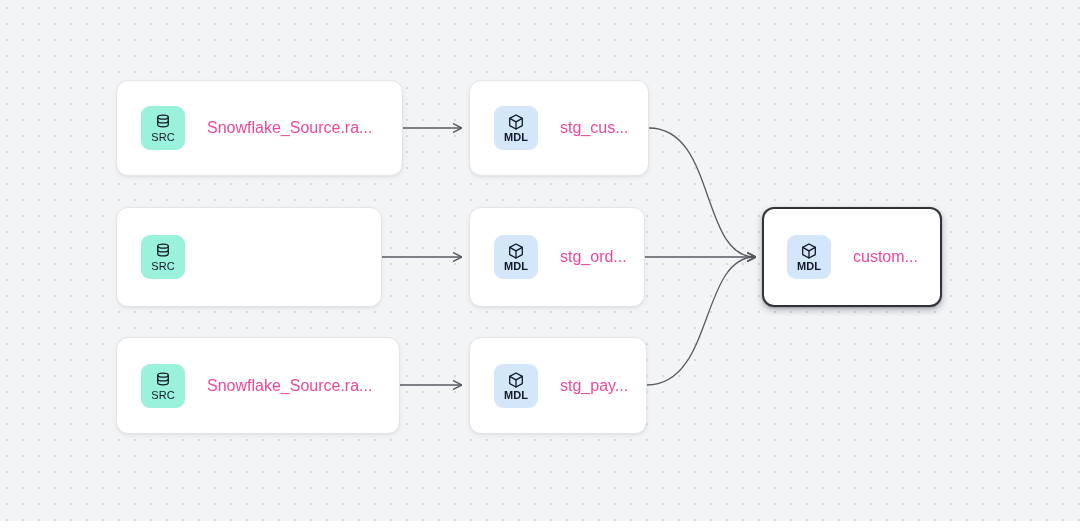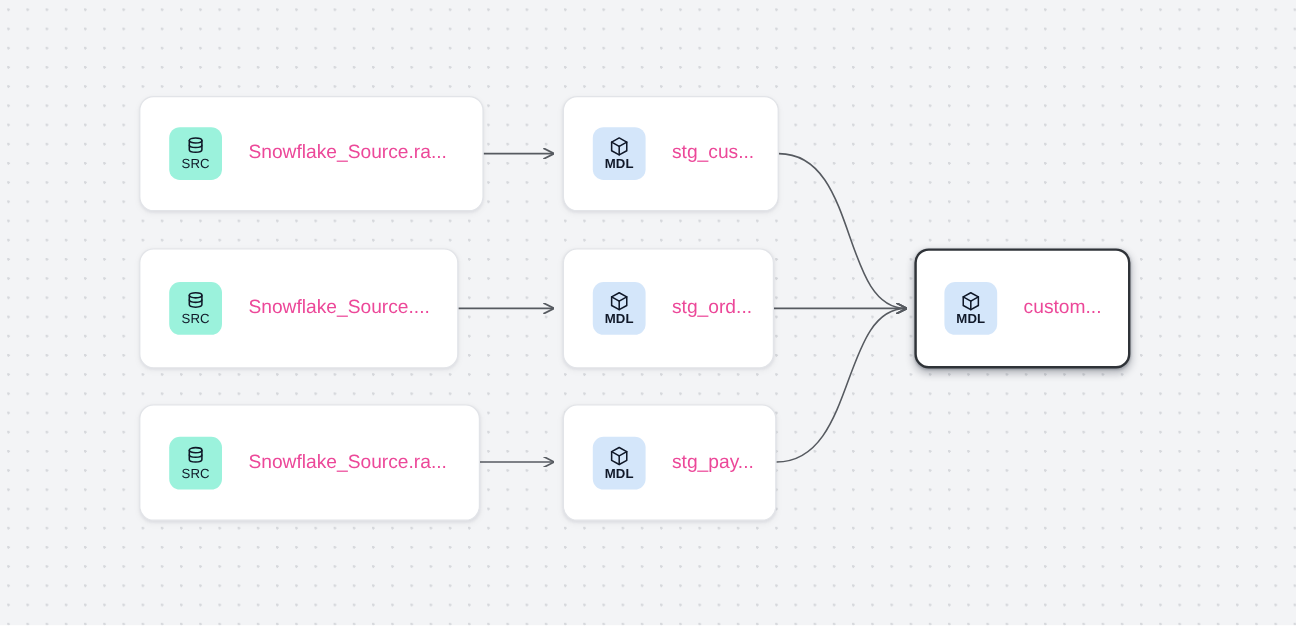--- a/index.html
+++ b/index.html
@@ -124,21 +124,20 @@
     <div class="node-icon icon-src">
       <span>
         <svg width="18" height="18" viewBox="0 0 24 24" fill="none" stroke="#101828" stroke-width="1.7" stroke-linecap="round" stroke-linejoin="round">
           <ellipse cx="12" cy="5.5" rx="7" ry="2.8"></ellipse>
           <path d="M5 5.5 v5 c0 1.55 3.13 2.8 7 2.8 s7 -1.25 7 -2.8 v-5"></path>
           <path d="M5 10.8 v5 c0 1.55 3.13 2.8 7 2.8 s7 -1.25 7 -2.8 v-5"></path>
         </svg>
       </span>
       <span class="icon-tag">SRC</span>
     </div>
-    <div class="node-label">Snowflake_Source....</div>
   </div>
 
   <div class="node" style="left:469px; top:207px; width:176px; height:100px;">
     <div class="node-icon icon-mdl">
       <span>
         <svg width="18" height="18" viewBox="0 0 24 24" fill="none" stroke="#101828" stroke-width="1.7" stroke-linecap="round" stroke-linejoin="round">
           <path d="M12 2.6 L20.4 7.2 V16.8 L12 21.4 L3.6 16.8 V7.2 Z"></path>
           <path d="M3.6 7.2 L12 11.9 L20.4 7.2"></path>
           <path d="M12 11.9 V21.4"></path>
         </svg>

